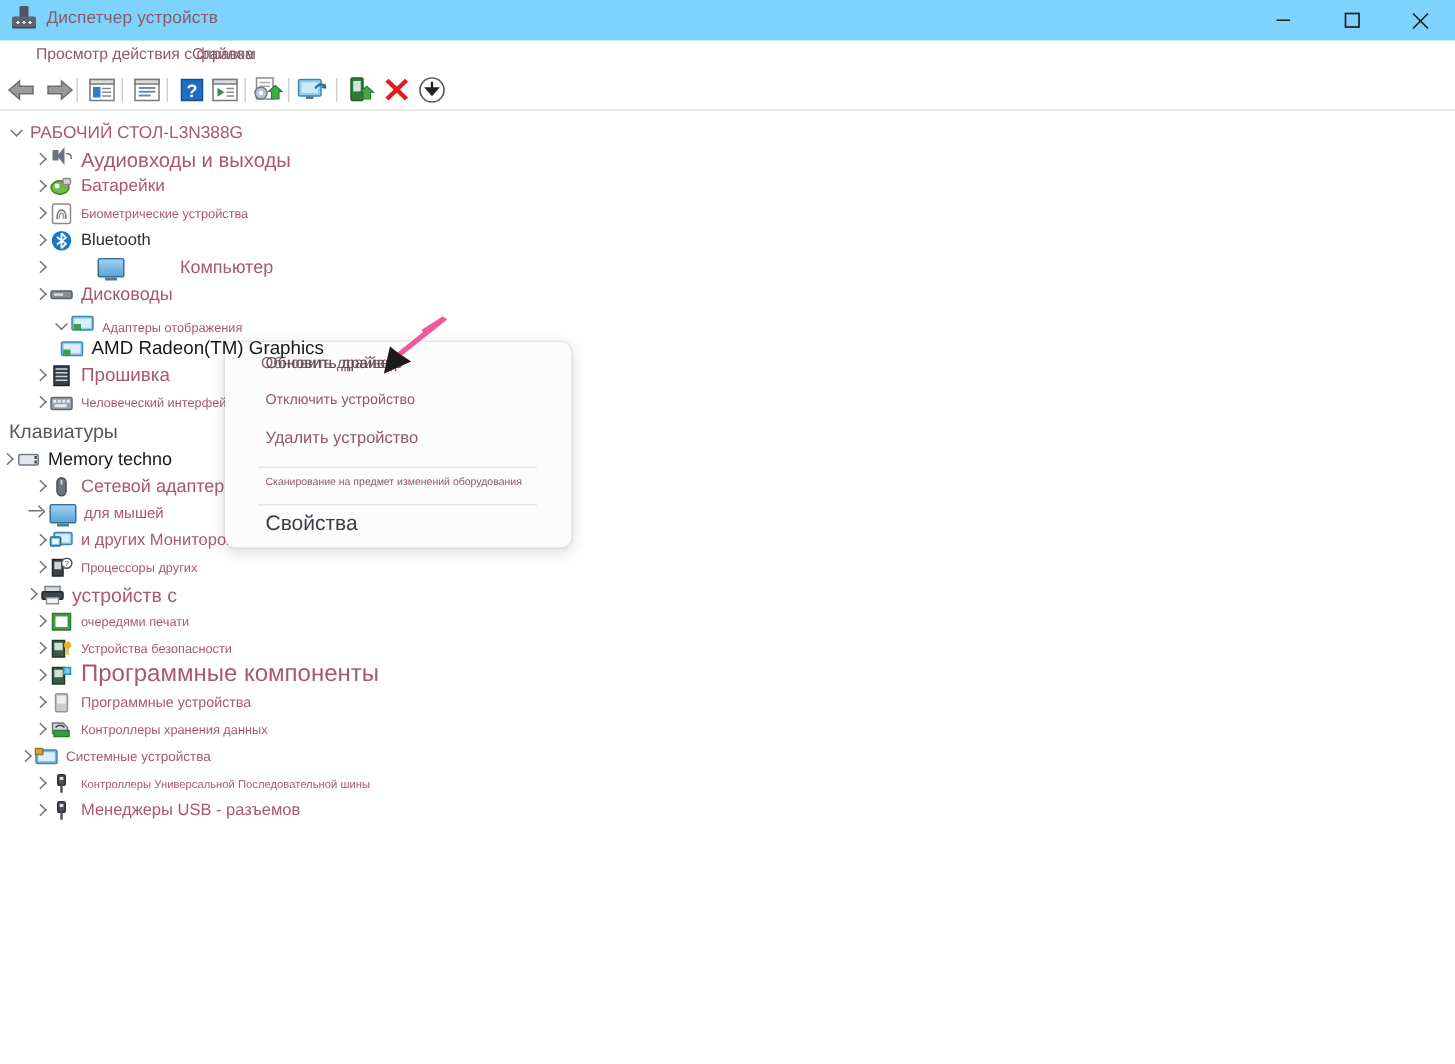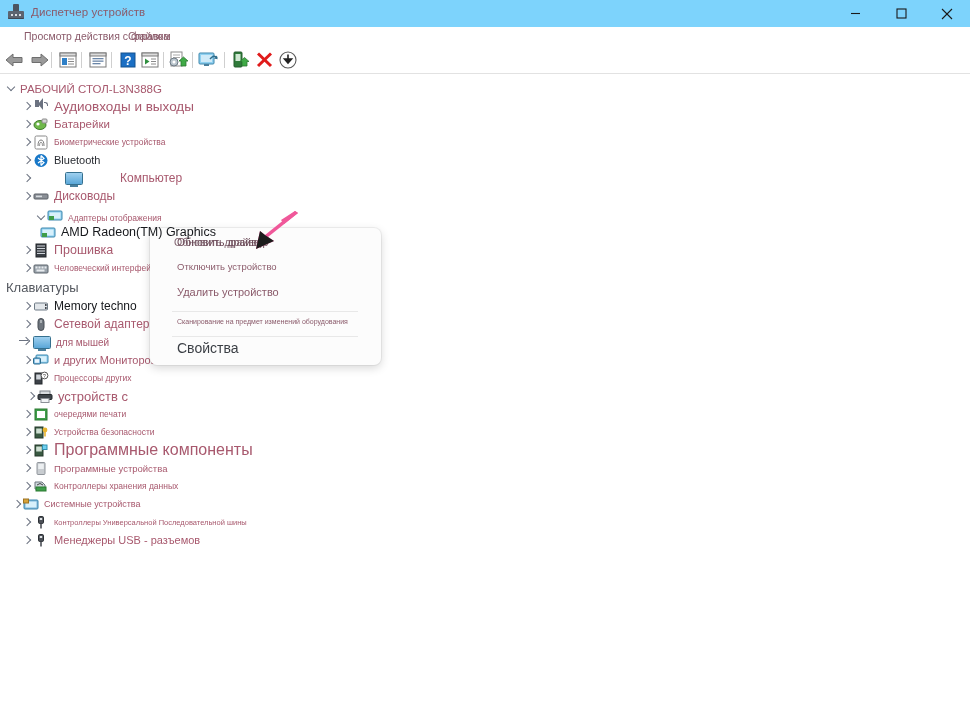--- a/index.html
+++ b/index.html
@@ -389,21 +389,21 @@
             </g>
           </svg>
       </span>
       <span class="lbl" style="font-size:8.5px;">Человеческий интерфейс</span>
     </div>
 
     <div class="row" style="padding-left:6px;height:20px;">
       <span class="lbl" style="font-size:13px;color:#54585f;">Клавиатуры</span>
     </div>
 
-    <div class="row" style="padding-left:22px;">
+    <div class="row" style="">
       <span class="chev"></span>
       <span class="ic">
         <svg width="16" height="15">
             <rect x="1.5" y="4" width="13" height="7" rx="1" fill="#e2e6ea" stroke="#6f7ب86" stroke-width="1"></rect>
             <rect x="1.5" y="4" width="13" height="7" rx="1" fill="none" stroke="#6f7b86"></rect>
             <rect x="12" y="5" width="1.6" height="2" fill="#44484e"></rect>
             <rect x="12" y="8" width="1.6" height="2" fill="#44484e"></rect>
           </svg>
       </span>
       <span class="lbl" style="font-size:12px;color:#16181c;">Memory techno</span>
@@ -445,21 +445,21 @@
         <svg width="16" height="15">
             <rect x="2" y="2" width="7" height="11" fill="#3d4248" stroke="#24282c"></rect>
             <rect x="3.2" y="3.5" width="4.6" height="5" fill="#cfd4da"></rect>
             <circle cx="11.5" cy="4.5" r="3.4" fill="#fff" stroke="#555"></circle>
             <text x="11.5" y="6.6" font-size="5" text-anchor="middle" fill="#333" font-family="Liberation Sans, sans-serif">?</text>
           </svg>
       </span>
       <span class="lbl" style="font-size:8.5px;">Процессоры других</span>
     </div>
 
-    <div class="row" style="padding-left:26px;">
+    <div class="row" style="padding-left:16px;">
       <span class="chev"></span>
       <span class="ic">
         <svg width="16" height="15">
             <rect x="3" y="2" width="10" height="4" fill="#d8dce0" stroke="#7c8289"></rect>
             <rect x="1" y="5.5" width="14" height="5" rx="1" fill="#3f454b" stroke="#23272b"></rect>
             <rect x="4" y="9.5" width="8" height="4" fill="#f2f4f6" stroke="#8b9097"></rect>
           </svg>
       </span>
       <span class="lbl" style="font-size:13px;">устройств с</span>
     </div>

